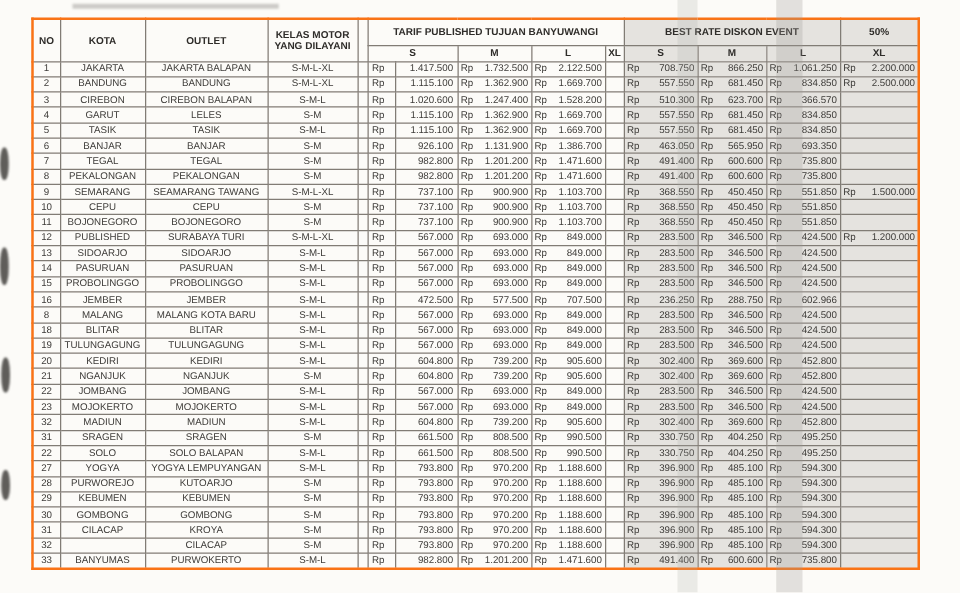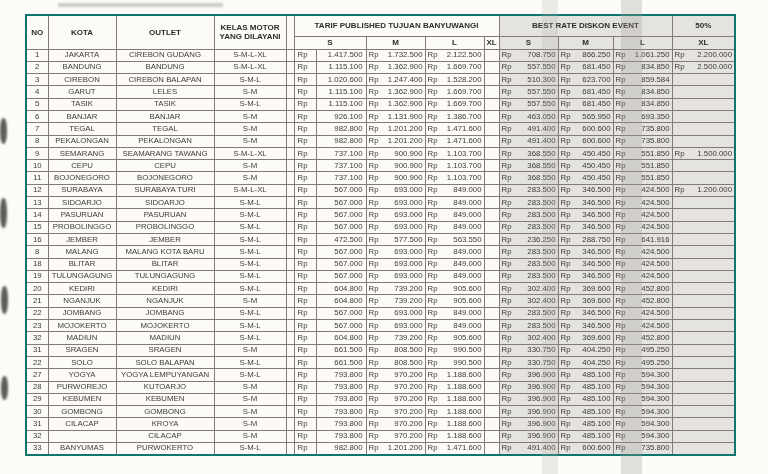--- a/index.html
+++ b/index.html
@@ -9,21 +9,21 @@
     position:relative;
     overflow:hidden;
     font-family:"Liberation Sans", sans-serif;
   }
   .sheet { position:absolute; left:25px; top:14px; }
 
   table.tariff {
     border-collapse:collapse;
     table-layout:fixed;
     width:709px;
-    border:2px solid #0f766e;
+    border:2px solid #f97316;
     color:#3d3b38;
   }
   th, td {
     border:1px solid #817c75;
     overflow:hidden;
     white-space:nowrap;
     padding:0 2px;
     box-sizing:border-box;
   }
   thead th {
@@ -108,21 +108,21 @@
         <th class="shade">S</th>
         <th class="shade">M</th>
         <th class="shade">L</th>
         <th class="shade">XL</th>
       </tr>
     </thead>
     <tbody>
         <tr>
     <td>1</td>
     <td>JAKARTA</td>
-    <td>CIREBON GUDANG</td>
+    <td>JAKARTA BALAPAN</td>
     <td>S-M-L-XL</td>
     <td></td>
     <td class="rp">Rp</td>
     <td class="amt">1.417.500</td>
     <td class="money">
             <span class="rp-pre">Rp</span>
             <span class="val">1.732.500</span>
           </td>
     <td class="money">
             <span class="rp-pre">Rp</span>
@@ -200,21 +200,21 @@
     <td class="money shade">
             <span class="rp-pre">Rp</span>
             <span class="val">510.300</span>
           </td>
     <td class="money shade">
             <span class="rp-pre">Rp</span>
             <span class="val">623.700</span>
           </td>
     <td class="money shade">
             <span class="rp-pre">Rp</span>
-            <span class="val">859.584</span>
+            <span class="val">366.570</span>
           </td>
     <td class="money shade"></td>
   </tr>
         <tr>
     <td>4</td>
     <td>GARUT</td>
     <td>LELES</td>
     <td>S-M</td>
     <td></td>
     <td class="rp">Rp</td>
@@ -457,21 +457,21 @@
             <span class="val">450.450</span>
           </td>
     <td class="money shade">
             <span class="rp-pre">Rp</span>
             <span class="val">551.850</span>
           </td>
     <td class="money shade"></td>
   </tr>
         <tr>
     <td>12</td>
-    <td>SURABAYA</td>
+    <td>PUBLISHED</td>
     <td>SURABAYA TURI</td>
     <td>S-M-L-XL</td>
     <td></td>
     <td class="rp">Rp</td>
     <td class="amt">567.000</td>
     <td class="money">
             <span class="rp-pre">Rp</span>
             <span class="val">693.000</span>
           </td>
     <td class="money">
@@ -596,34 +596,34 @@
     <td>S-M-L</td>
     <td></td>
     <td class="rp">Rp</td>
     <td class="amt">472.500</td>
     <td class="money">
             <span class="rp-pre">Rp</span>
             <span class="val">577.500</span>
           </td>
     <td class="money">
             <span class="rp-pre">Rp</span>
-            <span class="val">563.550</span>
+            <span class="val">707.500</span>
           </td>
     <td></td>
     <td class="money shade">
             <span class="rp-pre">Rp</span>
             <span class="val">236.250</span>
           </td>
     <td class="money shade">
             <span class="rp-pre">Rp</span>
             <span class="val">288.750</span>
           </td>
     <td class="money shade">
             <span class="rp-pre">Rp</span>
-            <span class="val">641.916</span>
+            <span class="val">602.966</span>
           </td>
     <td class="money shade"></td>
   </tr>
         <tr>
     <td>8</td>
     <td>MALANG</td>
     <td>MALANG KOTA BARU</td>
     <td>S-M-L</td>
     <td></td>
     <td class="rp">Rp</td>

